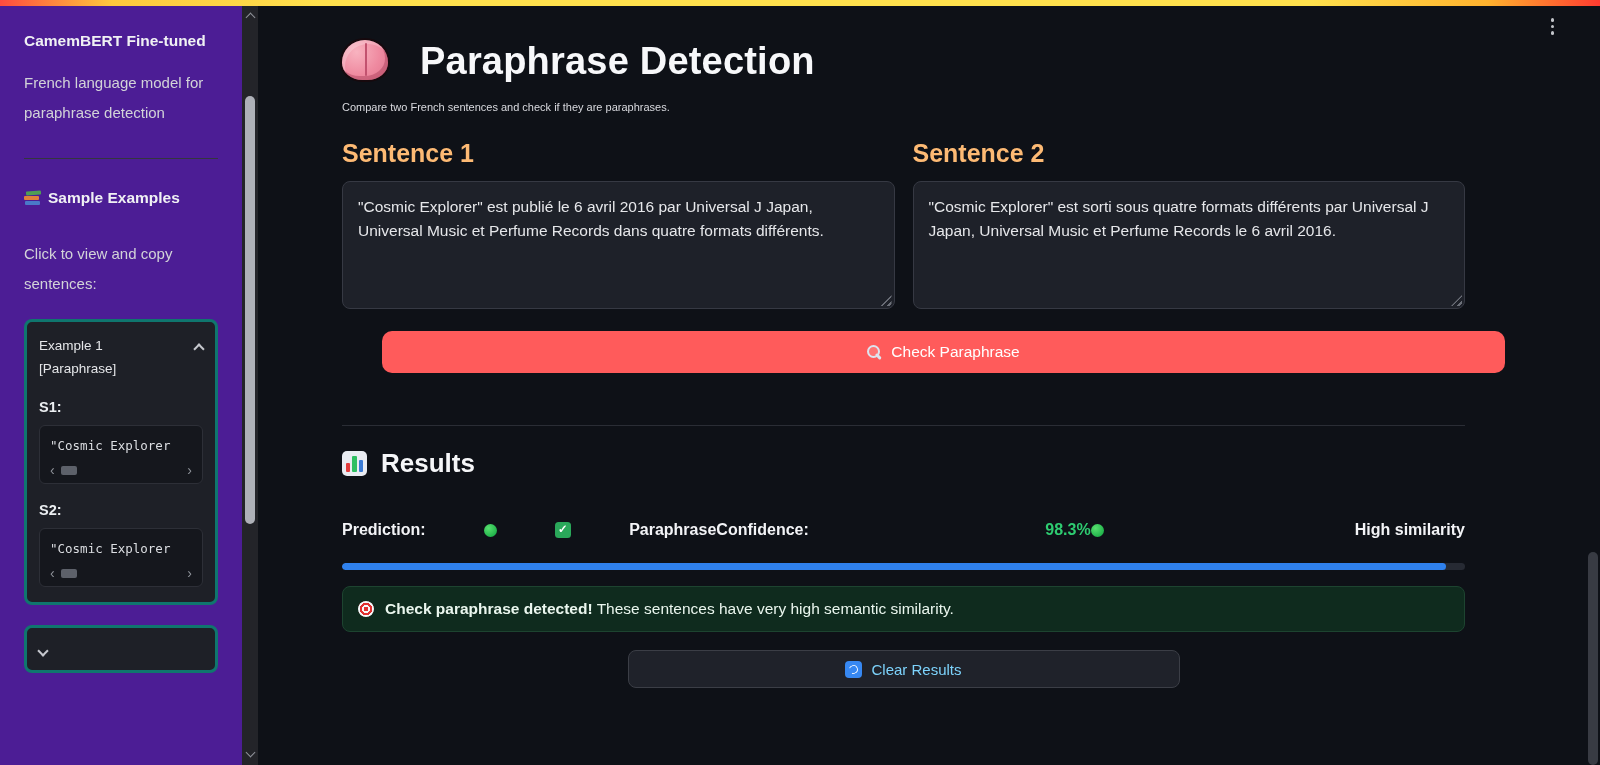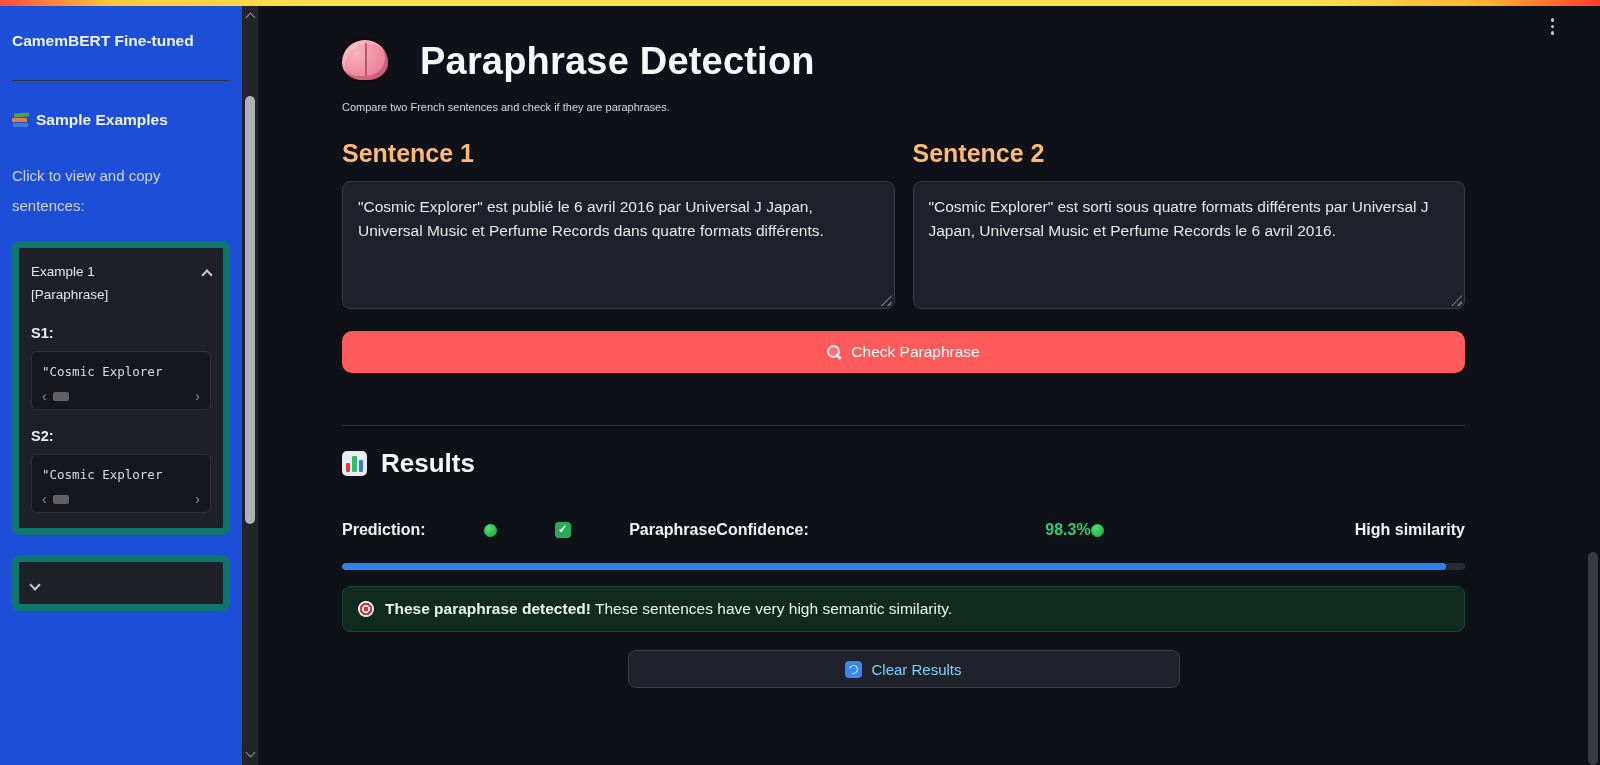--- a/index.html
+++ b/index.html
@@ -10,35 +10,35 @@
   }
   
   .top-gradient{
     height:6px; width:100%;
     background:linear-gradient(90deg,#ff4b3e 0%,#ffc83d 7%,#ffe14d 20%,#ffe14d 82%,#ffb22e 93%,#ff3b30 100%);
   }
   
   .layout{ display:flex; height:759px; }
   
   aside{
-    width:242px; flex:0 0 242px; background:#1d4ed8;
-    padding:26px 12px 0; overflow:hidden;
+    width:242px; flex:0 0 242px; background:#4c1d95;
+    padding:26px 24px 0; overflow:hidden;
   }
   .sidebar-title{ font-size:15.5px; font-weight:700; color:#f0f1f4; }
   .sidebar-desc{ margin-top:18px; font-size:15px; line-height:2.0; color:#d2d3d8; }
   .sidebar-hr{ border:none; border-top:1px solid #34363e; margin:30px 0; }
   .samples-header{ display:flex; align-items:center; gap:9px; font-size:15.5px; font-weight:700; color:#f0f1f4; }
   .books-icon{ display:inline-flex; flex-direction:column; gap:1px; }
   .books-icon i{ width:15px; height:4px; border-radius:1px; display:block; }
   .books-icon i:nth-child(1){ background:#4f9e55; transform:translateX(2px) rotate(-4deg); }
   .books-icon i:nth-child(2){ background:#e0803c; }
   .books-icon i:nth-child(3){ background:#4a79c9; transform:translateX(1px); }
   .samples-hint{ margin-top:32px; font-size:15px; line-height:2.0; color:#d2d3d8; }
   .example-card{
-    margin-top:20px; background:#1e2027; border:7px solid #0f766e;
+    margin-top:20px; background:#1e2027; border:3px solid #0f766e;
     border-radius:8px; padding:13px 12px 15px;
   }
   .example-header{ display:flex; justify-content:space-between; align-items:flex-start; cursor:pointer; }
   .example-label{ font-size:13.5px; line-height:1.7; color:#e4e5e8; width:122px; }
   .chev{ width:8px; height:8px; border-right:2px solid #c6c8ce; border-bottom:2px solid #c6c8ce; display:inline-block; }
   .chev.up{ transform:rotate(-135deg); margin-top:10px; }
   .chev.down{ transform:rotate(45deg); margin-top:6px; }
   .s-label{ margin:18px 0 10px; font-size:14.5px; font-weight:700; color:#eceff2; }
   .code-box{ background:#15171d; border:1px solid #2d2f37; border-radius:6px; padding:12px 10px 5px; }
   .code-box code{
@@ -77,21 +77,21 @@
     font-family:"Liberation Sans", sans-serif; resize:none; outline:none;
   }
   .resize-handle{
     position:absolute; right:3px; bottom:3px; width:11px; height:11px; opacity:.85;
     background:repeating-linear-gradient(135deg, transparent 0 3px, #7a7e87 3px 4.5px);
     clip-path:polygon(100% 0, 100% 100%, 0 100%);
   }
   .check-btn{
     margin-top:22px; width:100%; height:42px; background:#ff5b5b; border:none; border-radius:10px;
     color:#fff; font-size:15.5px; font-weight:500; display:flex; align-items:center; justify-content:center;
-    gap:9px; cursor:pointer; font-family:"Liberation Sans", sans-serif;
+    gap:9px; cursor:pointer; font-family:"Liberation Sans", sans-serif;margin-left:40px;
   }
   .search-icon{ width:15px; height:15px; position:relative; display:inline-block; }
   .search-icon::before{
     content:""; position:absolute; left:0; top:0; width:9px; height:9px;
     border:2px solid #dde4ef; border-radius:50%; background:rgba(255,255,255,.15);
   }
   .search-icon::after{
     content:""; position:absolute; width:7px; height:2.5px; background:#dde4ef;
     transform:rotate(45deg); right:0; bottom:2px; border-radius:2px;
   }
@@ -147,20 +147,21 @@
 <button class="kebab">
   <i></i>
   <i></i>
   <i></i>
 </button>
 
 <div class="layout">
 
   <aside>
     <div class="sidebar-title">CamemBERT Fine-tuned</div>
+    <p class="sidebar-desc">French language model for paraphrase detection</p>
     <hr class="sidebar-hr">
 
     <div class="samples-header">
       <span class="books-icon">
           <i></i>
           <i></i>
           <i></i>
         </span>
       <span>Sample Examples</span>
     </div>
@@ -260,21 +261,21 @@
         <span>High similarity</span>
       </div>
     </div>
 
     <div class="progress-track">
       <div class="progress-fill" style="width: 98.3%;"></div>
     </div>
 
     <div class="alert">
       <span class="target-icon"></span>
-      <span class="alert-text"><b>These paraphrase detected!</b> <span>These sentences have very high semantic similarity.</span></span>
+      <span class="alert-text"><b>Check paraphrase detected!</b> <span>These sentences have very high semantic similarity.</span></span>
     </div>
 
     <div class="clear-row">
       <button class="clear-btn">
         <span class="refresh-icon">
             <i></i>
           </span>
         <span>Clear Results</span>
       </button>
     </div>

